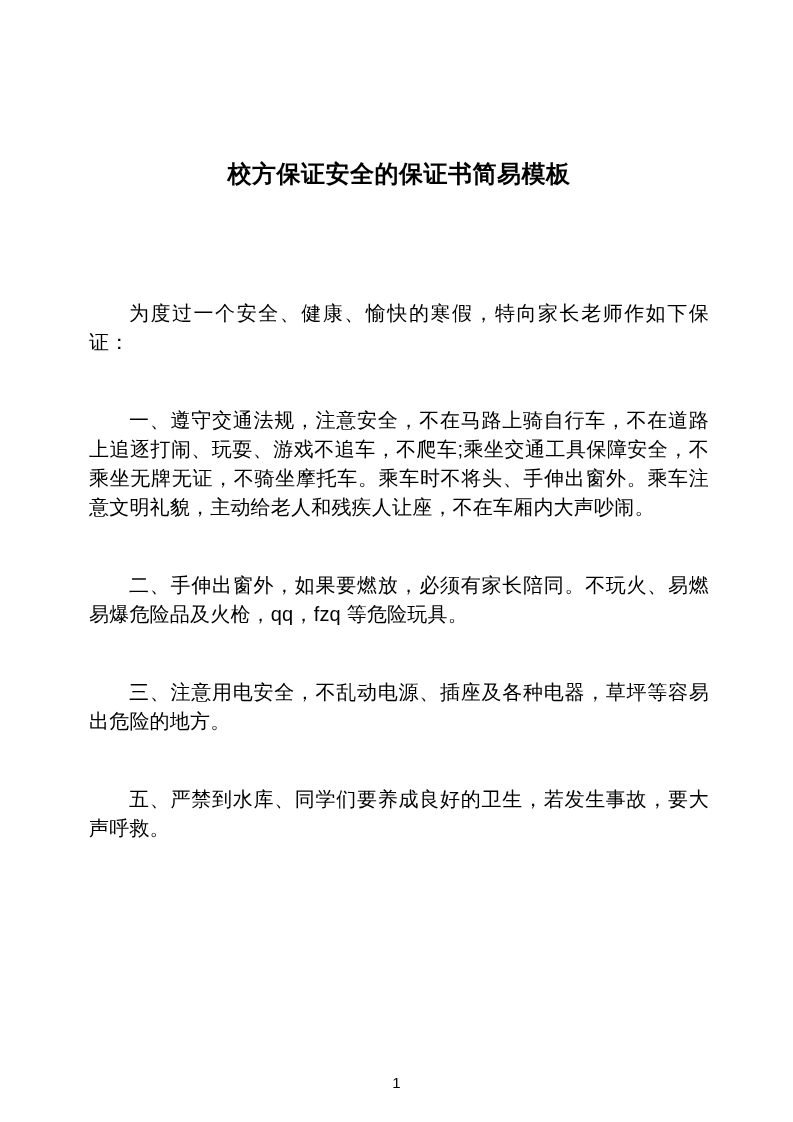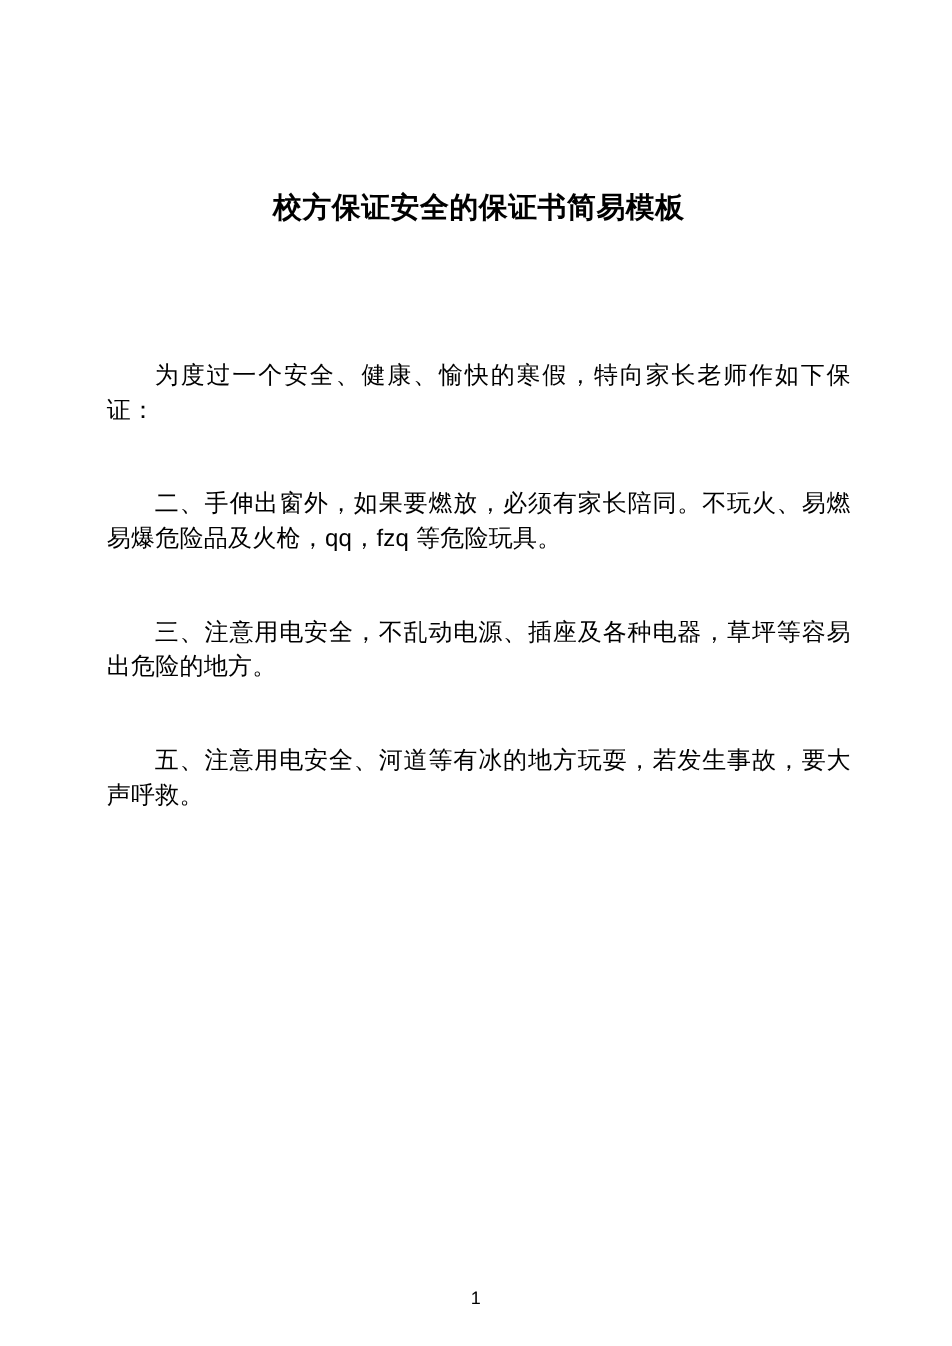--- a/index.html
+++ b/index.html
@@ -49,24 +49,25 @@
 </style>
 </head>
 <body>
 
 <div class="page">
 
   <h1 class="doc-title">校方保证安全的保证书简易模板</h1>
 
   <p class="para">为度过一个安全、健康、愉快的寒假，特向家长老师作如下保证：</p>
 
+  <p class="para">一、遵守交通法规，注意安全，不在马路上骑自行车，不在道路上追逐打闹、玩耍、游戏不追车，不爬车;乘坐交通工具保障安全，不乘坐无牌无证，不骑坐摩托车。乘车时不将头、手伸出窗外。乘车注意文明礼貌，主动给老人和残疾人让座，不在车厢内大声吵闹。</p>
 
   <p class="para">二、手伸出窗外，如果要燃放，必须有家长陪同。不玩火、易燃易爆危险品及火枪，qq，fzq 等危险玩具。</p>
 
   <p class="para">三、注意用电安全，不乱动电源、插座及各种电器，草坪等容易出危险的地方。</p>
 
 
-  <p class="para">五、注意用电安全、河道等有冰的地方玩耍，若发生事故，要大声呼救。</p>
+  <p class="para">五、严禁到水库、同学们要养成良好的卫生，若发生事故，要大声呼救。</p>
 
 
   <div class="page-footer">1</div>
 
 </div>
 
 </body></html>

